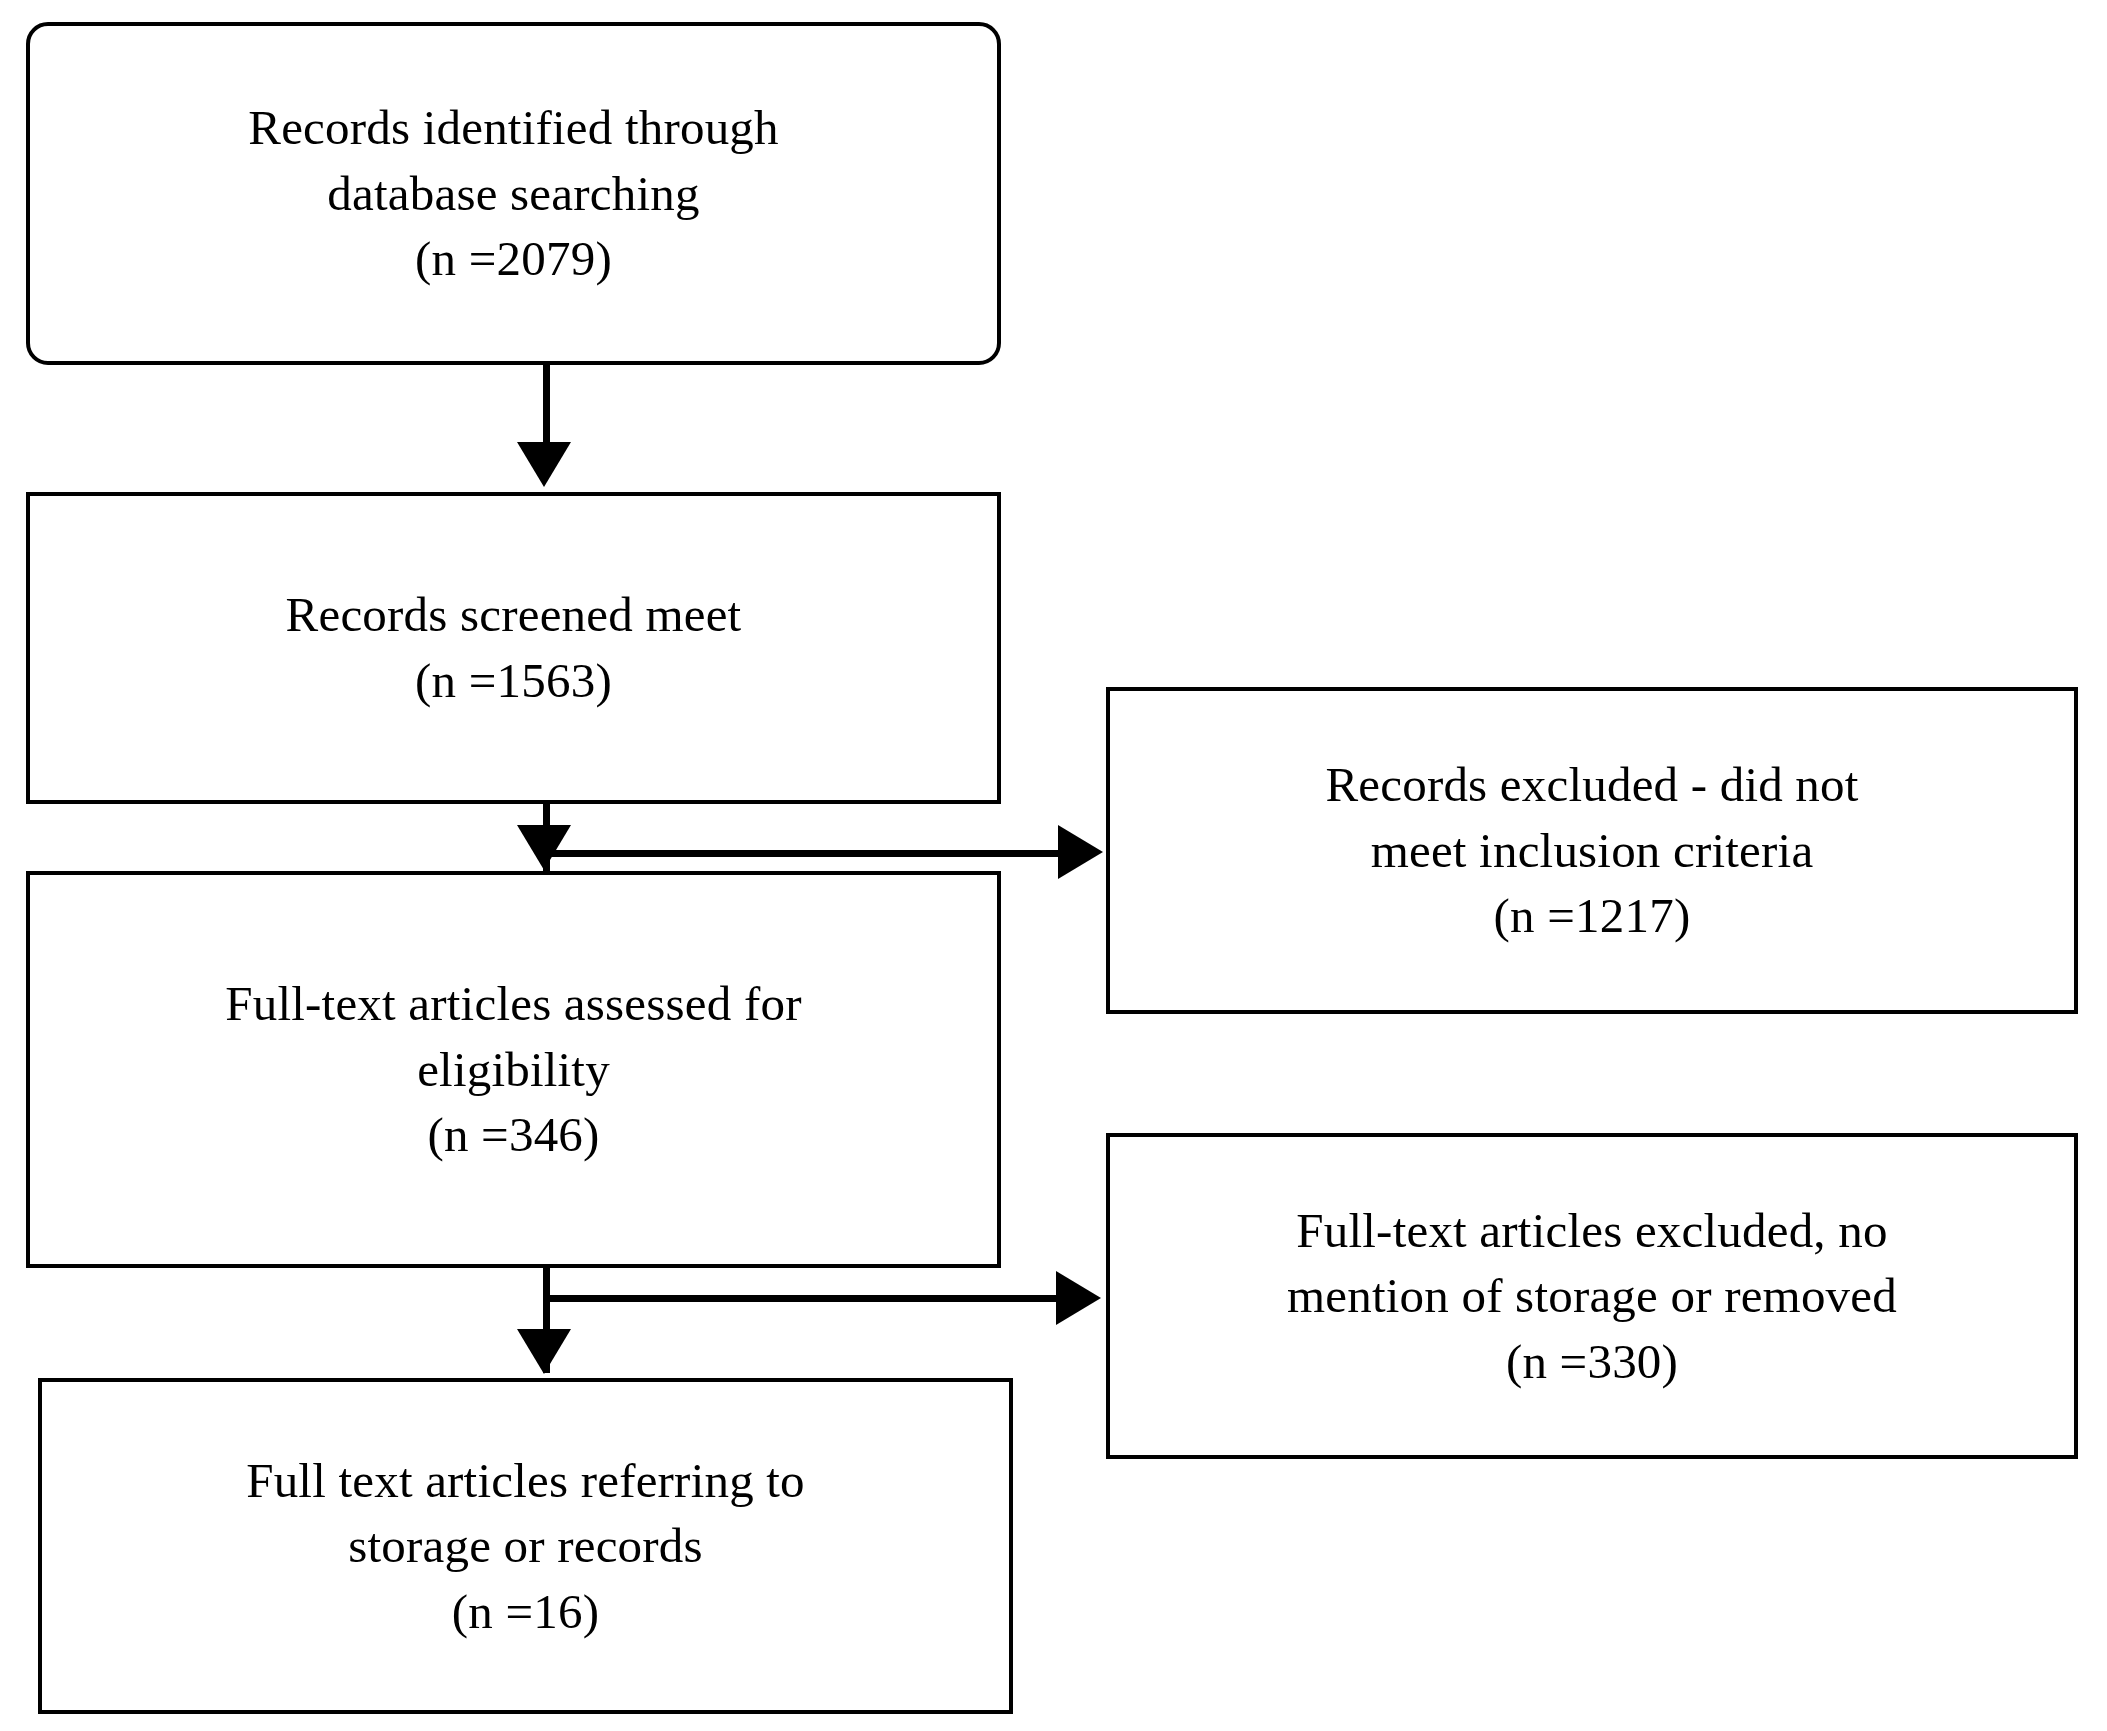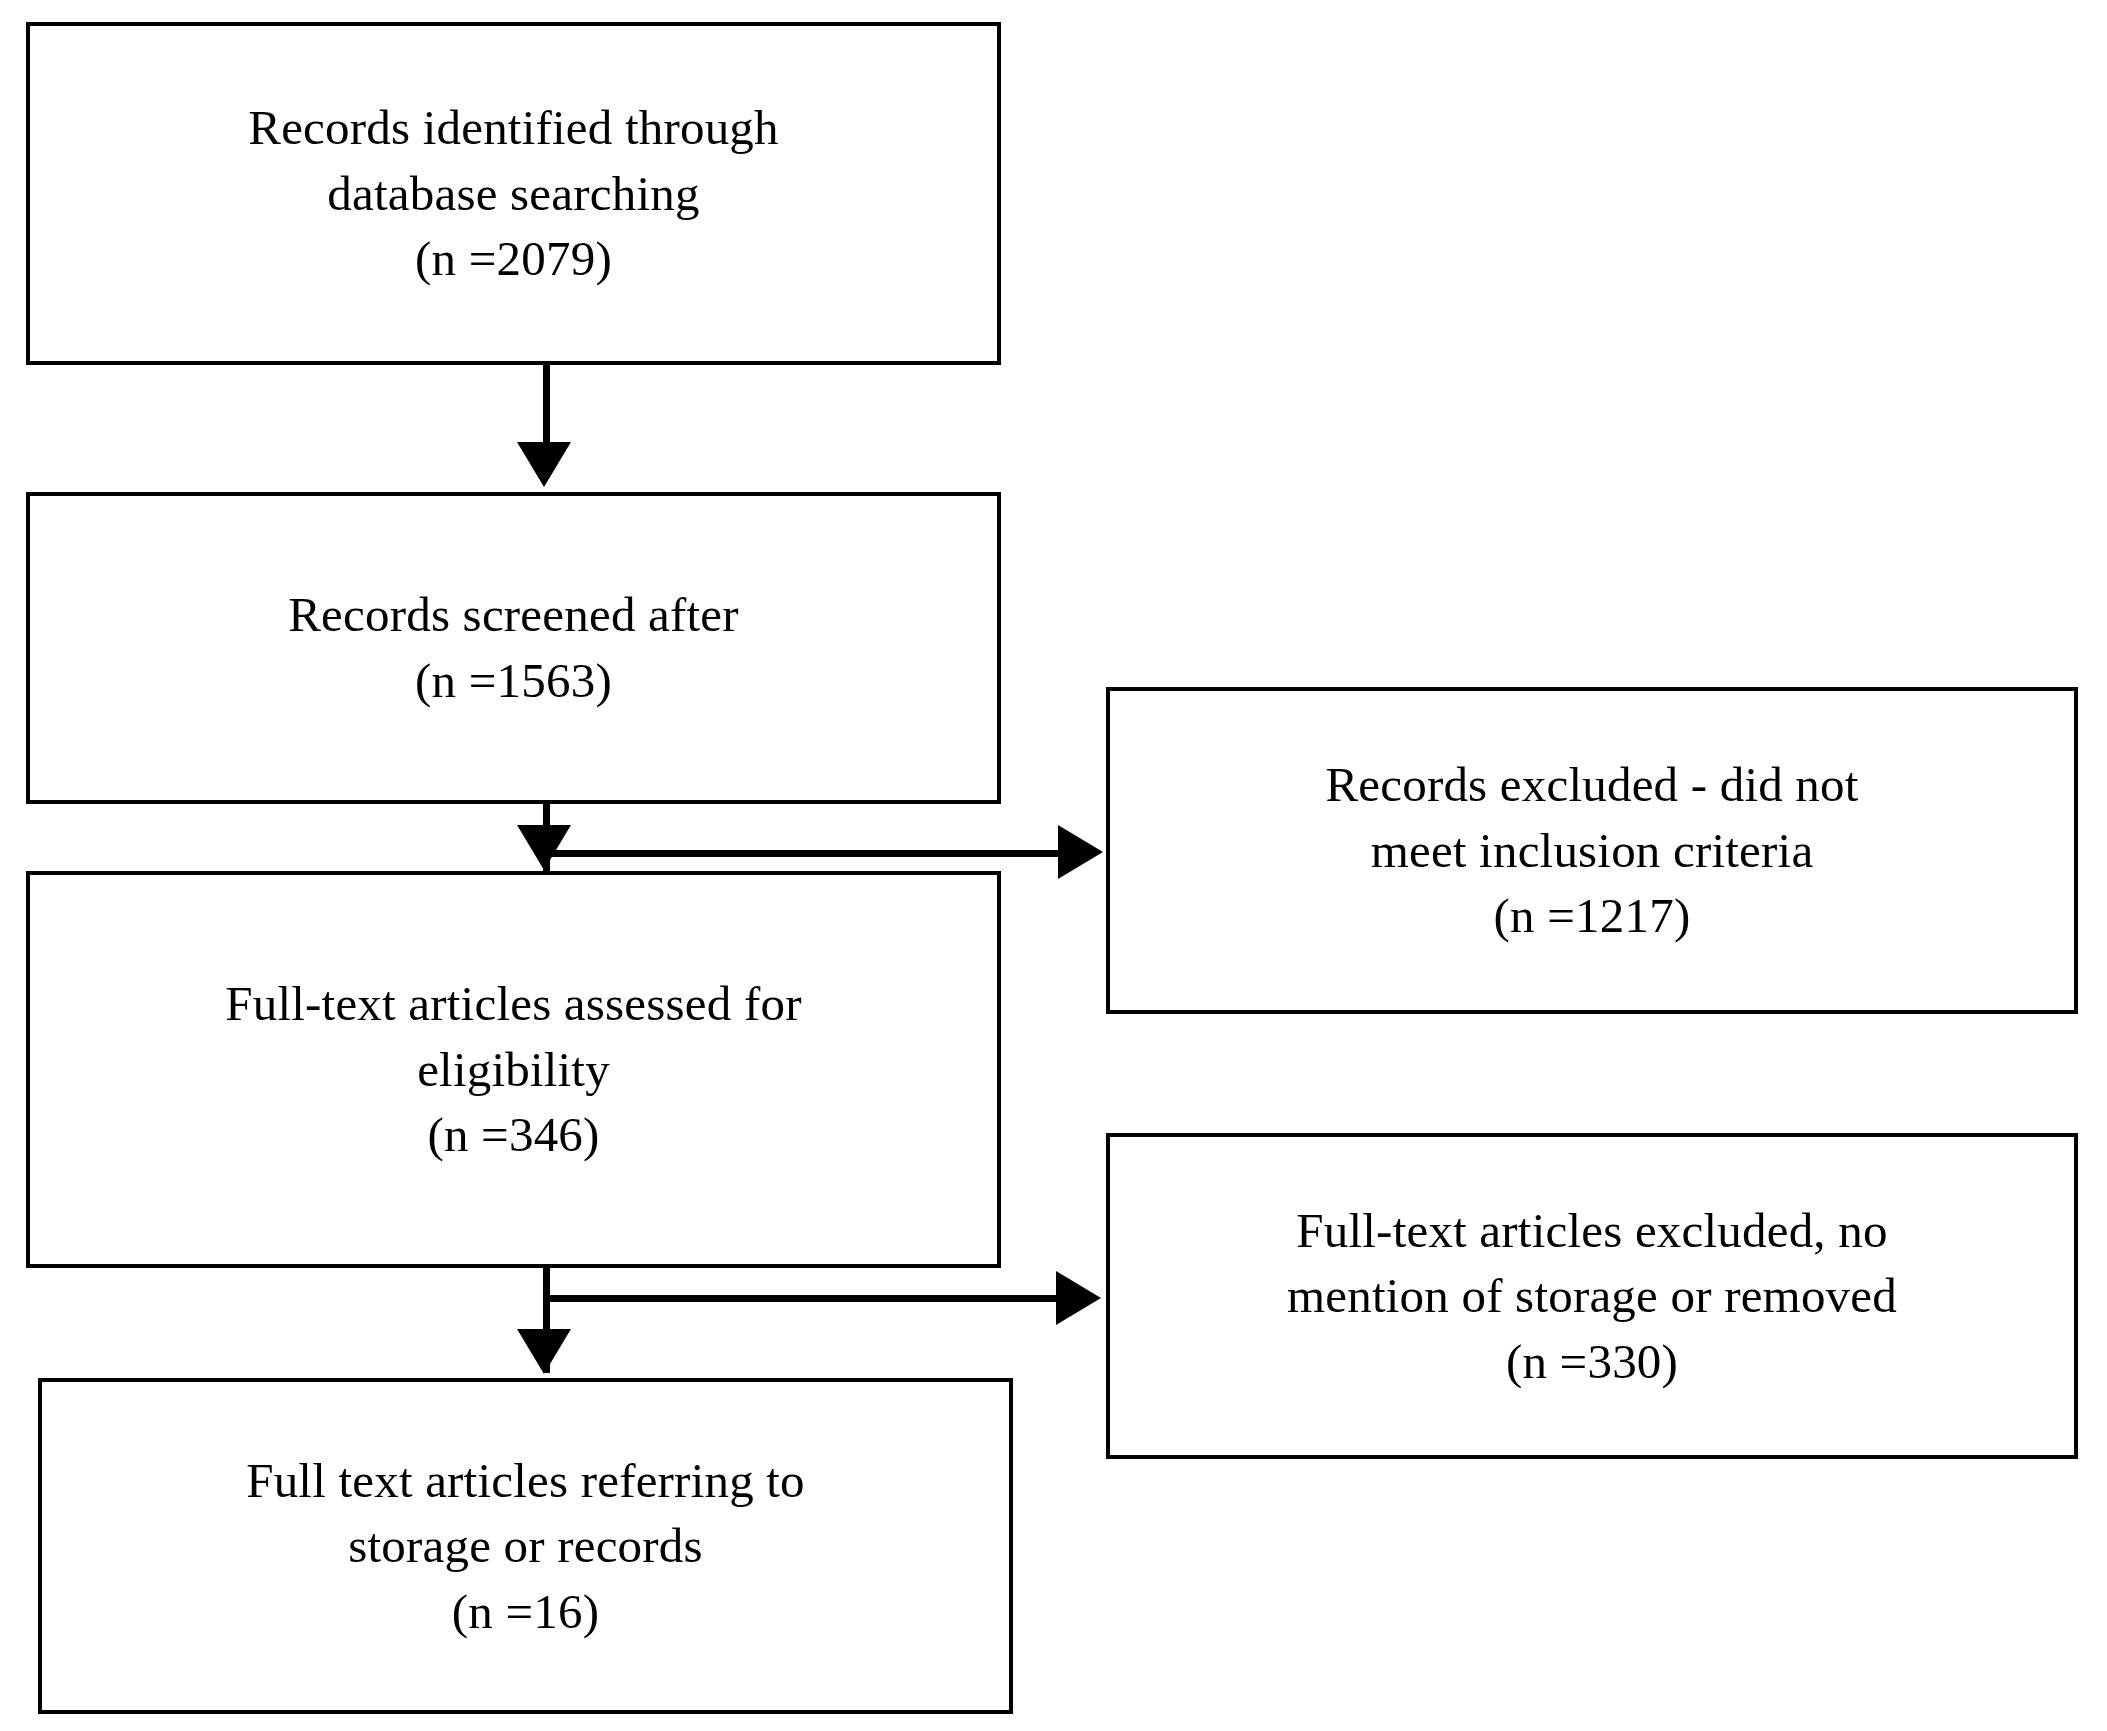--- a/index.html
+++ b/index.html
@@ -33,21 +33,21 @@
   }
   .node .line {
     display: block;
     font-size: 49px;
     line-height: 1.34;
     letter-spacing: 0.2px;
     white-space: nowrap;
   }
 
   
-  #node-identified   { left: 26px;  top: 22px;   width: 975px; height: 343px; }
+  #node-identified   { left: 26px;  top: 22px;   width: 975px; height: 343px; border-radius: 22px; }
   #node-screened     { left: 26px;  top: 492px;  width: 975px; height: 312px; }
   #node-fulltext     { left: 26px;  top: 871px; width: 975px; height: 397px; }
   #node-included     { left: 26px;  top: 1378px; width: 975px; height: 336px; margin-left: 12px; }
 
   
   #node-excluded-records  { left: 1106px; top: 687px;  width: 972px; height: 327px; }
   #node-excluded-fulltext { left: 1106px; top: 1133px; width: 972px; height: 326px; }
 
   
   .vline {
@@ -100,21 +100,21 @@
 
 <div id="canvas">
 
   <div class="node" id="node-identified">
     <span class="line">Records identified through</span>
     <span class="line">database searching</span>
     <span class="line">(n =2079)</span>
   </div>
 
   <div class="node" id="node-screened">
-    <span class="line">Records screened after</span>
+    <span class="line">Records screened meet</span>
     <span class="line">(n =1563)</span>
   </div>
 
   <div class="node" id="node-fulltext">
     <span class="line">Full-text articles assessed for</span>
     <span class="line">eligibility</span>
     <span class="line">(n =346)</span>
   </div>
 
   <div class="node" id="node-included">

